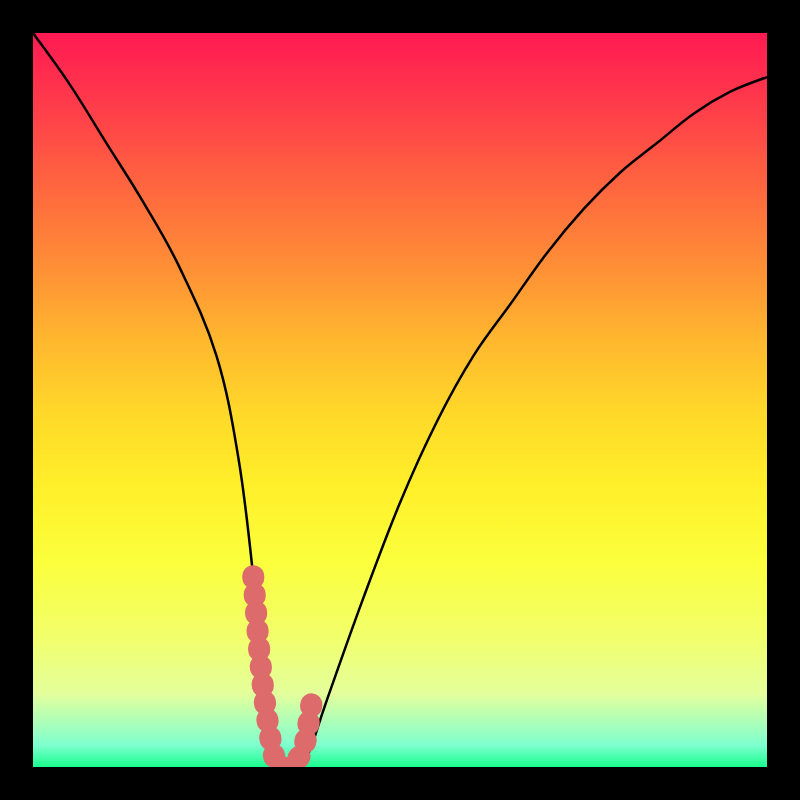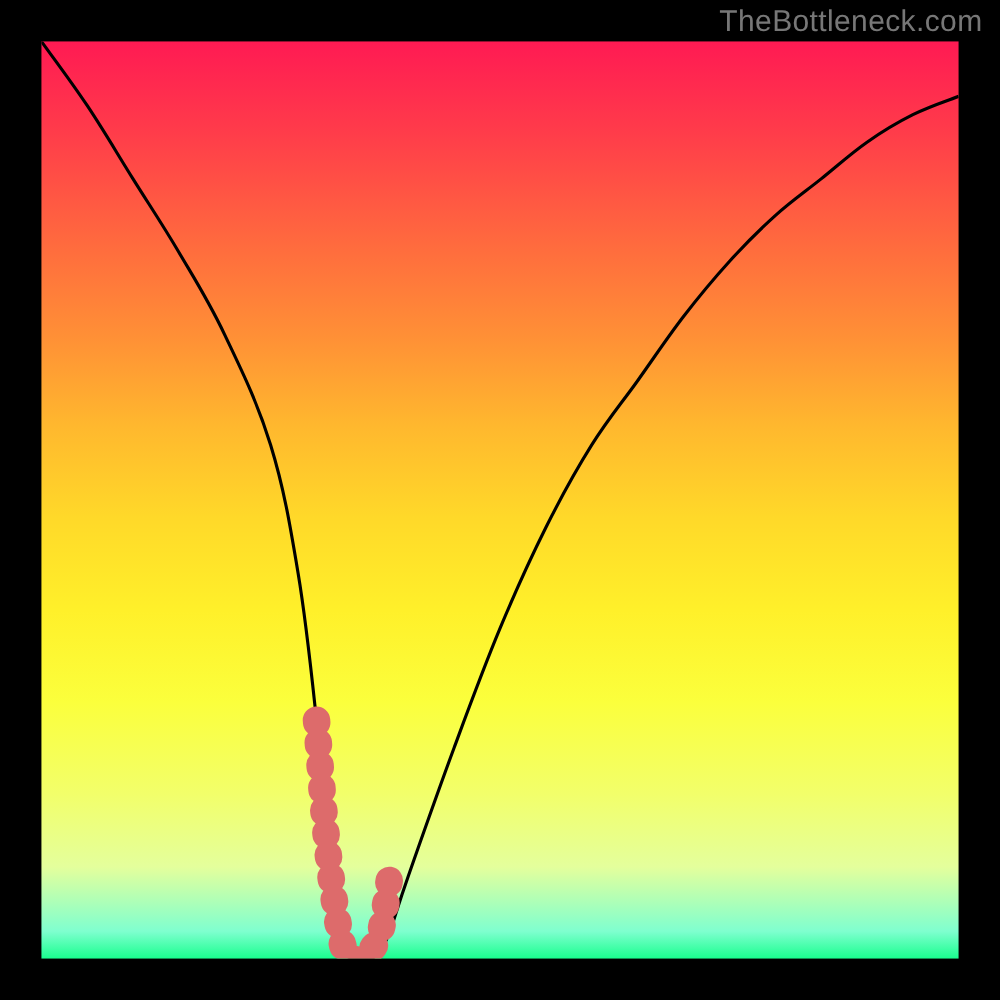--- a/index.html
+++ b/index.html
@@ -43,21 +43,20 @@
   }
   .curve-layer {
     position: absolute;
     inset: 0;
   }
 </style>
 </head>
 <body>
 
 <div class="container">
-  <div class="attribution">TheBottleneck.com</div>
 
   <div class="plot-area">
     <div class="gradient-bg"></div>
     <svg class="curve-layer" id="curve-svg" viewBox="0 0 734 734" preserveAspectRatio="none">
         <path d="M 0,0 C 6.606,9.248399999999998 23.488000000000003,31.56199999999999 36.7,51.379999999999995 C 49.912000000000006,71.19800000000001 60.18800000000001,88.96080000000003 73.4,110.10000000000002 C 86.61200000000001,131.2392 96.88799999999999,146.35959999999994 110.1,168.81999999999994 C 123.312,191.28039999999993 133.58800000000002,207.13479999999993 146.8,234.87999999999994 C 160.012,262.62519999999995 172.9304,288.6088 183.5,322.96 C 194.0696,357.3112 198.91400000000002,386.08400000000006 205.52,425.72 C 212.126,465.356 216.2364,506.16639999999995 220.2,543.16 C 224.16359999999997,580.1536 224.89759999999998,604.816 227.54,631.24 C 230.1824,657.664 232.2376,672.7844 234.88,689.96 C 237.5224,707.1356000000001 239.5776,718.7328 242.22,726.66 C 244.8624,734.5871999999999 246.91760000000002,732.6788 249.56000000000003,734 C 252.20240000000004,735.3212 254.25759999999997,734 256.9,734 C 259.5424,734 261.5976,735.3212 264.24,734 C 266.8824,732.6788 268.9376,730.6236 271.58,726.66 C 274.2224,722.6963999999999 274.95640000000003,722.5496 278.92,711.98 C 282.8836,701.4104 284.3516,694.364 293.6,667.94 C 302.8484,641.5160000000001 317.088,600.8524000000001 330.3,565.1800000000001 C 343.512,529.5076 353.788,501.4688 367,469.76 C 380.212,438.0512 390.48800000000006,415.444 403.70000000000005,389.02000000000004 C 416.91200000000003,362.59600000000006 427.188,344.0992 440.4,322.96 C 453.61199999999997,301.82079999999996 463.88800000000003,290.0768 477.1,271.58 C 490.312,253.0832 500.58799999999997,237.37560000000005 513.8,220.20000000000005 C 527.012,203.02440000000004 537.288,190.6932 550.5,176.15999999999997 C 563.712,161.62679999999995 573.988,151.3507999999999 587.2,139.45999999999992 C 600.412,127.56919999999994 610.688,120.6696 623.9,110.10000000000002 C 637.112,99.53040000000004 647.388,89.98840000000001 660.6,80.74000000000001 C 673.812,71.4916 684.088,65.32600000000002 697.3,58.72000000000003 C 710.512,52.11400000000004 727.394,46.682400000000065 734,44.04000000000008" stroke="#000" stroke-width="2.5" fill="none" stroke-linejoin="round"></path>
         <path d="M 220.2,543.16 C 221.5212,559.0144 224.89759999999998,604.816 227.54,631.24 C 230.1824,657.664 232.2376,672.7844 234.88,689.96 C 237.5224,707.1356000000001 239.5776,718.7328 242.22,726.66 C 244.8624,734.5871999999999 246.91760000000002,732.6788 249.56000000000003,734 C 252.20240000000004,735.3212 254.25759999999997,735.3212 256.9,734 C 259.5424,732.6788 261.5976,730.6236 264.24,726.66 C 266.8824,722.6963999999999 268.9376,722.5496 271.58,711.98 C 274.2224,701.4104 277.5988,675.8672 278.92,667.94" stroke="#dd6b6b" stroke-width="22" fill="none" stroke-linecap="round" stroke-linejoin="round" stroke-dasharray="2 16"></path>
       </svg>
   </div>
 </div>
 

